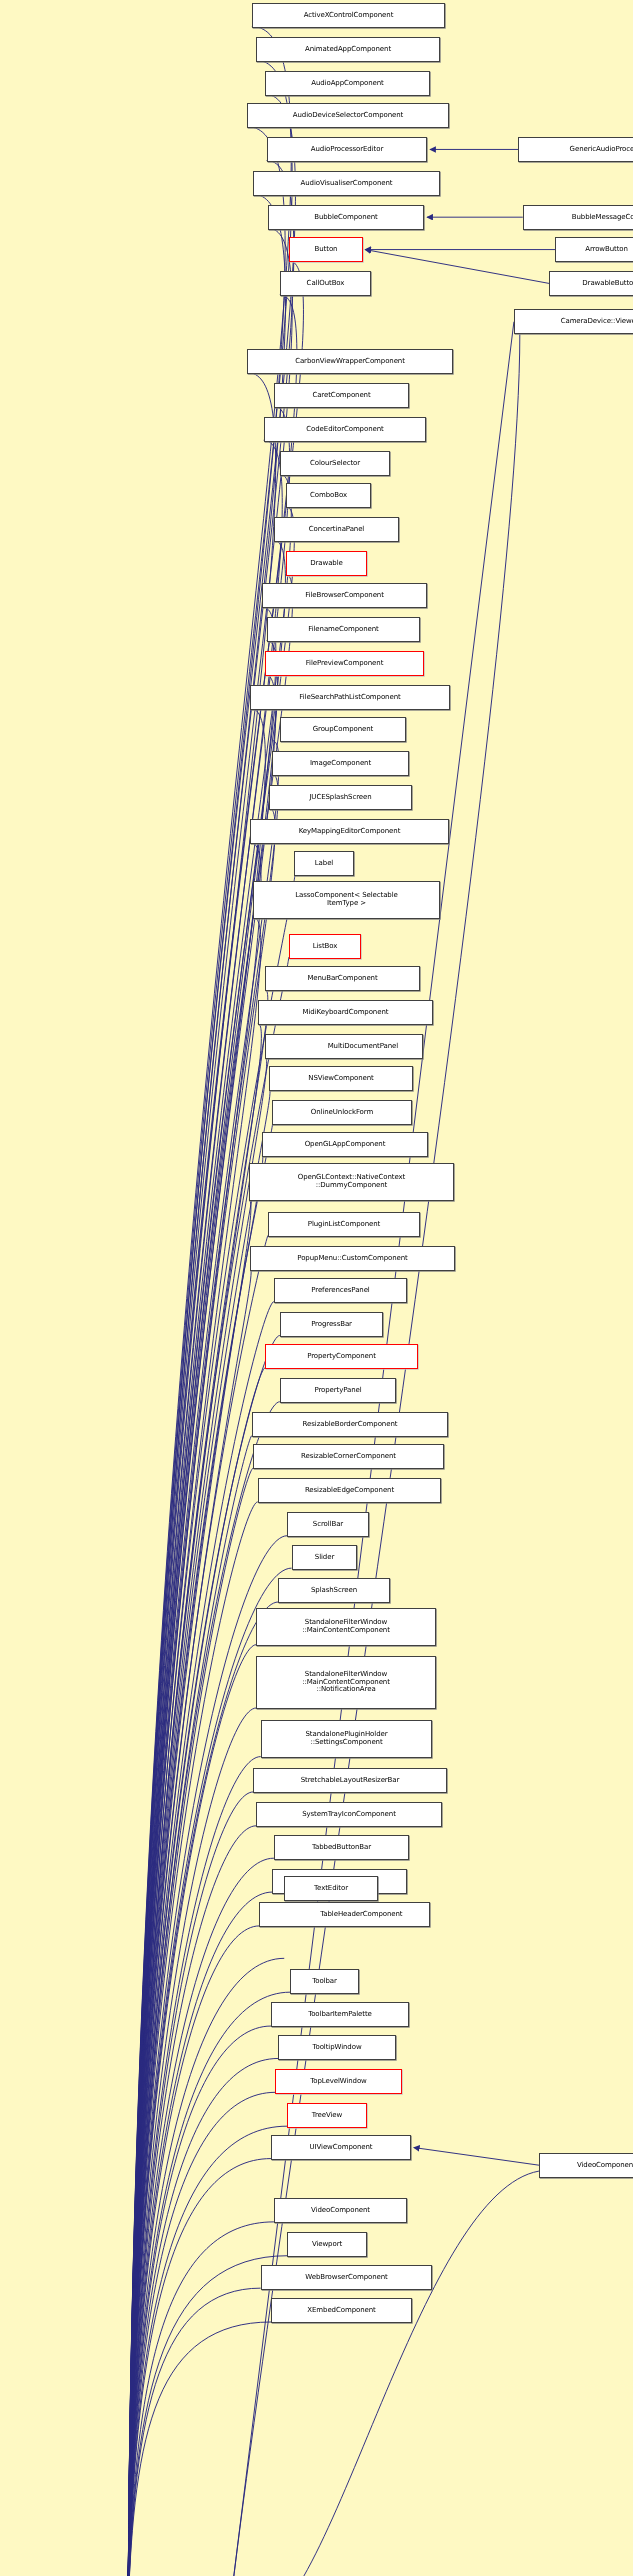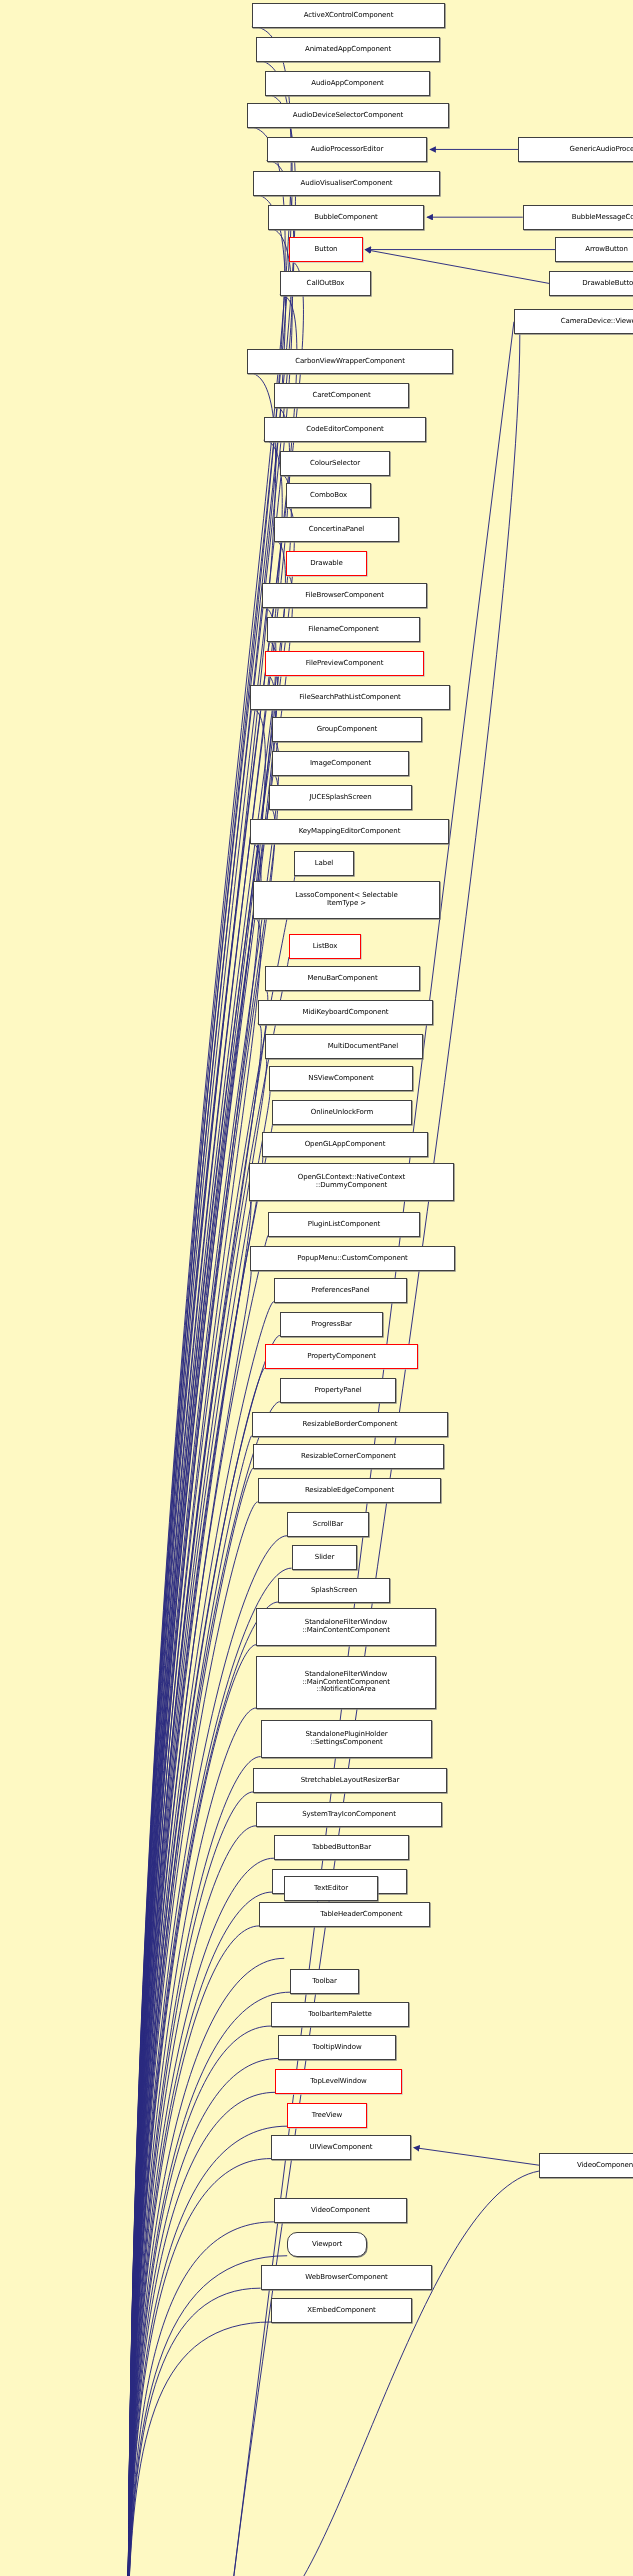--- a/index.html
+++ b/index.html
@@ -130,21 +130,21 @@
       <div class="node" style="left: 274px; top: 383px; width: 135px; height: 25px;"><span>CaretComponent</span></div>
       <div class="node" style="left: 264px; top: 417px; width: 162px; height: 25px;"><span>CodeEditorComponent</span></div>
       <div class="node" style="left: 280px; top: 451px; width: 110px; height: 25px;"><span>ColourSelector</span></div>
       <div class="node" style="left: 286px; top: 483px; width: 85px; height: 25px;"><span>ComboBox</span></div>
       <div class="node" style="left: 274px; top: 517px; width: 125px; height: 25px;"><span>ConcertinaPanel</span></div>
       <div class="node red" style="left: 286px; top: 551px; width: 81px; height: 25px;"><span>Drawable</span></div>
       <div class="node" style="left: 262px; top: 583px; width: 165px; height: 25px;"><span>FileBrowserComponent</span></div>
       <div class="node" style="left: 267px; top: 617px; width: 153px; height: 25px;"><span>FilenameComponent</span></div>
       <div class="node red" style="left: 265px; top: 651px; width: 159px; height: 25px;"><span>FilePreviewComponent</span></div>
       <div class="node" style="left: 250px; top: 685px; width: 200px; height: 25px;"><span>FileSearchPathListComponent</span></div>
-      <div class="node" style="left: 272px; top: 717px; width: 150px; height: 25px; align-items: center;"><span>GroupComponent</span></div>
+      <div class="node" style="left: 280px; top: 717px; width: 126px; height: 25px; align-items: center;"><span>GroupComponent</span></div>
       <div class="node" style="left: 272px; top: 751px; width: 137px; height: 25px;"><span>ImageComponent</span></div>
       <div class="node" style="left: 269px; top: 785px; width: 143px; height: 25px; align-items: center;"><span>JUCESplashScreen</span></div>
       <div class="node" style="left: 250px; top: 819px; width: 199px; height: 25px;"><span>KeyMappingEditorComponent</span></div>
       <div class="node" style="left: 294px; top: 851px; width: 60px; height: 25px;"><span>Label</span></div>
       <div class="node" style="left: 253px; top: 881px; width: 187px; height: 38px;"><span>LassoComponent&lt; Selectable
 ItemType &gt;</span></div>
       <div class="node red" style="left: 289px; top: 934px; width: 72px; height: 25px;"><span>ListBox</span></div>
       <div class="node" style="left: 265px; top: 966px; width: 155px; height: 25px;"><span>MenuBarComponent</span></div>
       <div class="node" style="left: 258px; top: 1000px; width: 175px; height: 25px;"><span>MidiKeyboardComponent</span></div>
       <div class="node" style="left: 265px; top: 1034px; width: 158px; height: 25px; padding-left: 40px;"><span>MultiDocumentPanel</span></div>
@@ -178,21 +178,21 @@
       <div class="node" style="left: 272px; top: 1869px; width: 135px; height: 25px;"><span>TabbedComponent</span></div>
       <div class="node" style="left: 259px; top: 1902px; width: 171px; height: 25px; padding-left: 36px;"><span>TableHeaderComponent</span></div>
       <div class="node" style="left: 284px; top: 1876px; width: 94px; height: 25px;"><span>TextEditor</span></div>
       <div class="node" style="left: 290px; top: 1969px; width: 69px; height: 25px;"><span>Toolbar</span></div>
       <div class="node" style="left: 271px; top: 2002px; width: 138px; height: 25px;"><span>ToolbarItemPalette</span></div>
       <div class="node" style="left: 278px; top: 2035px; width: 118px; height: 25px;"><span>TooltipWindow</span></div>
       <div class="node red" style="left: 275px; top: 2069px; width: 127px; height: 25px;"><span>TopLevelWindow</span></div>
       <div class="node red" style="left: 287px; top: 2103px; width: 80px; height: 25px;"><span>TreeView</span></div>
       <div class="node" style="left: 271px; top: 2135px; width: 140px; height: 25px;"><span>UIViewComponent</span></div>
       <div class="node" style="left: 274px; top: 2198px; width: 133px; height: 25px;"><span>VideoComponent</span></div>
-      <div class="node" style="left: 287px; top: 2232px; width: 80px; height: 25px; border-radius: 10px;"><span>Viewport</span></div>
+      <div class="node" style="left: 287px; top: 2232px; width: 80px; height: 25px;"><span>Viewport</span></div>
       <div class="node" style="left: 261px; top: 2265px; width: 171px; height: 25px;"><span>WebBrowserComponent</span></div>
       <div class="node" style="left: 271px; top: 2298px; width: 141px; height: 25px;"><span>XEmbedComponent</span></div>
       <div class="node" style="left: 518px; top: 137px; width: 202px; height: 25px;"><span>GenericAudioProcessorEditor</span></div>
       <div class="node" style="left: 523px; top: 205px; width: 191px; height: 25px;"><span>BubbleMessageComponent</span></div>
       <div class="node" style="left: 555px; top: 237px; width: 103px; height: 25px;"><span>ArrowButton</span></div>
       <div class="node" style="left: 549px; top: 271px; width: 122px; height: 25px;"><span>DrawableButton</span></div>
       <div class="node" style="left: 514px; top: 309px; width: 211px; height: 25px;"><span>CameraDevice::ViewerComponent</span></div>
       <div class="node" style="left: 539px; top: 2153px; width: 158px; height: 25px;"><span>VideoComponent::Pimpl</span></div>
     </div>
 </div>

